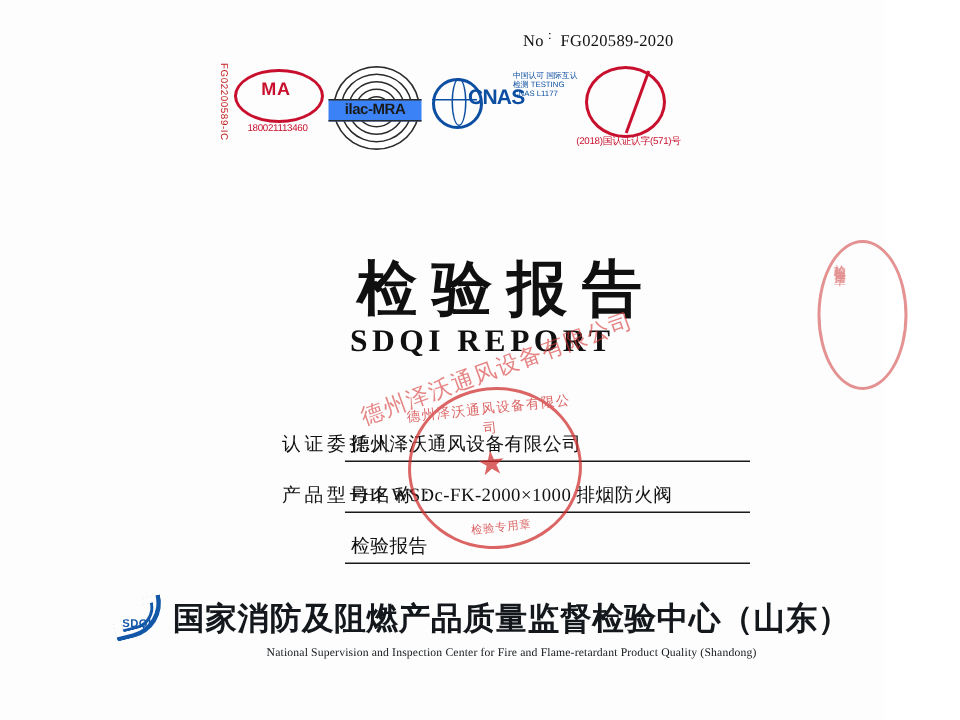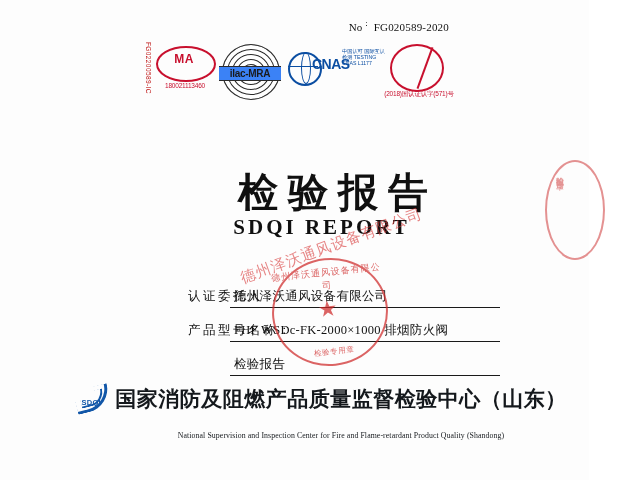--- a/index.html
+++ b/index.html
@@ -438,21 +438,21 @@
     letter-spacing: .3px;
   }
   .footer-cn {
     font-size: 21px;
     font-weight: bold;
     color: #14181c;
     letter-spacing: .5px;
     white-space: nowrap;
   }
   .footer-en {
-    margin-top: 18px;
+    margin-top: 4px;
     font-size: 7.8px;
     color: #14181c;
     letter-spacing: .1px;
     white-space: nowrap;
   }
 </style>
 </head>
 <body>
 
 <div class="page">

